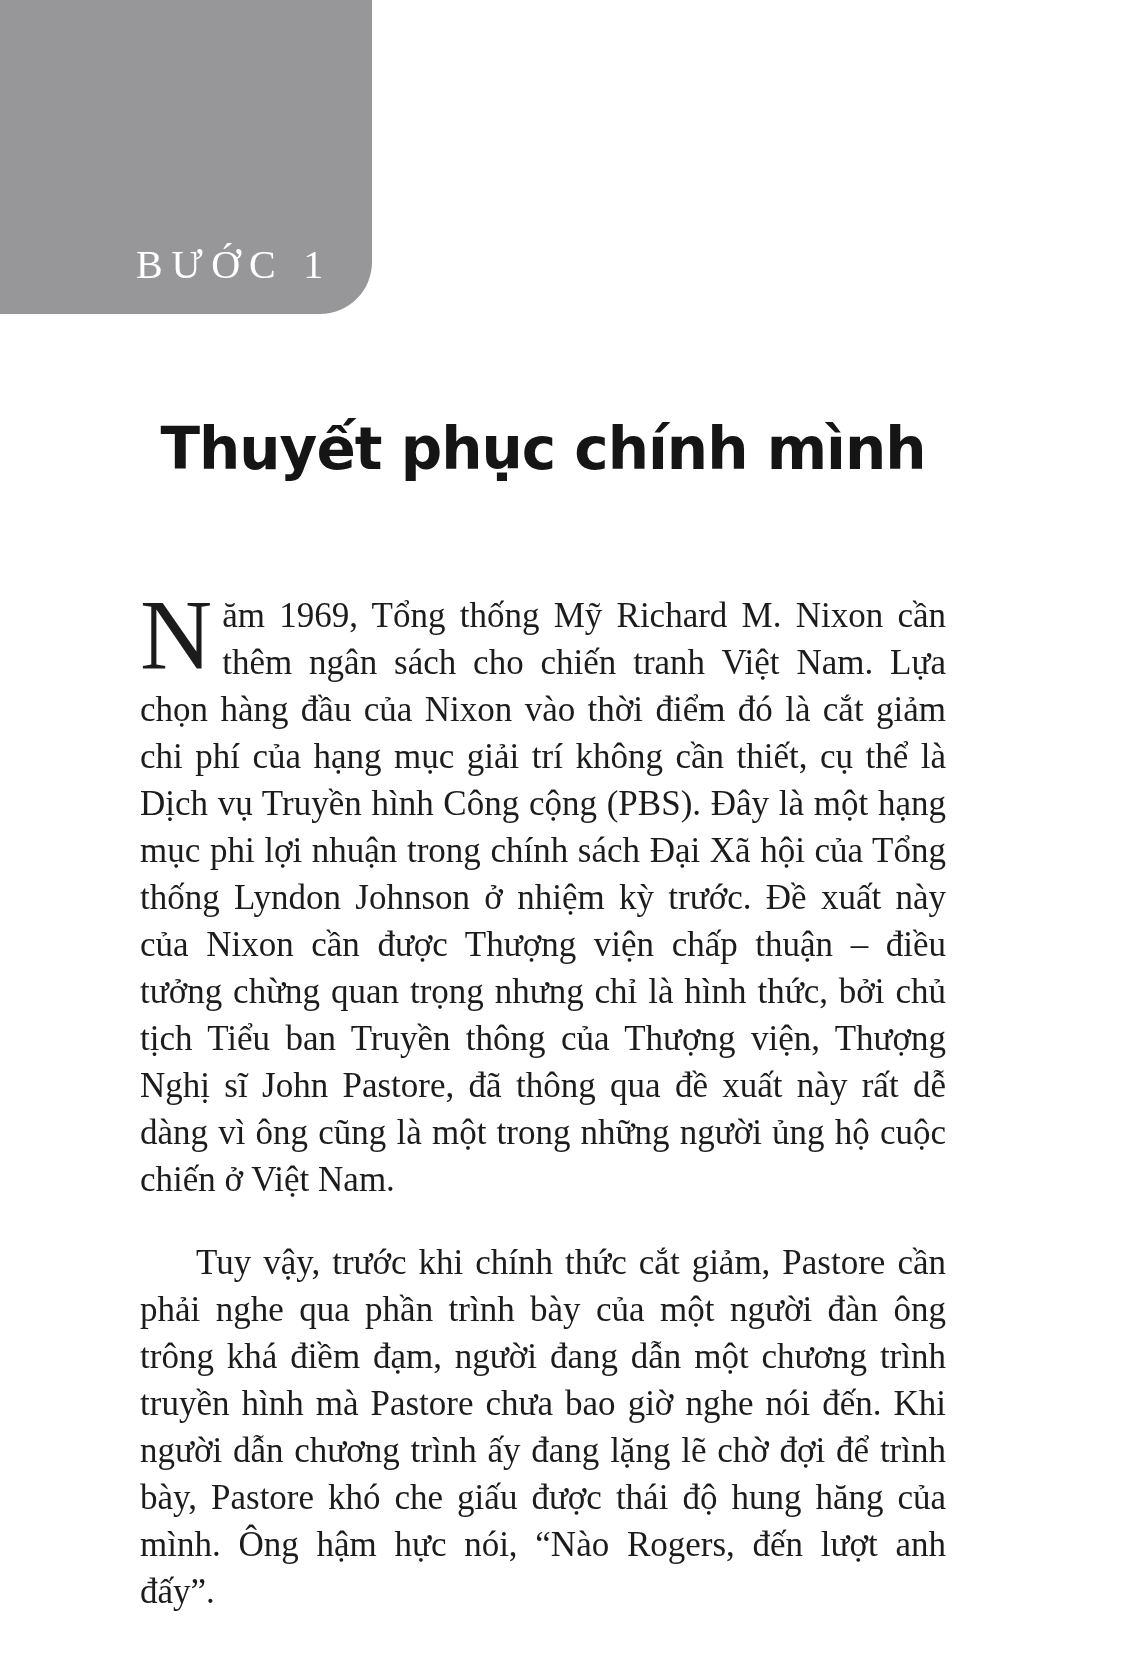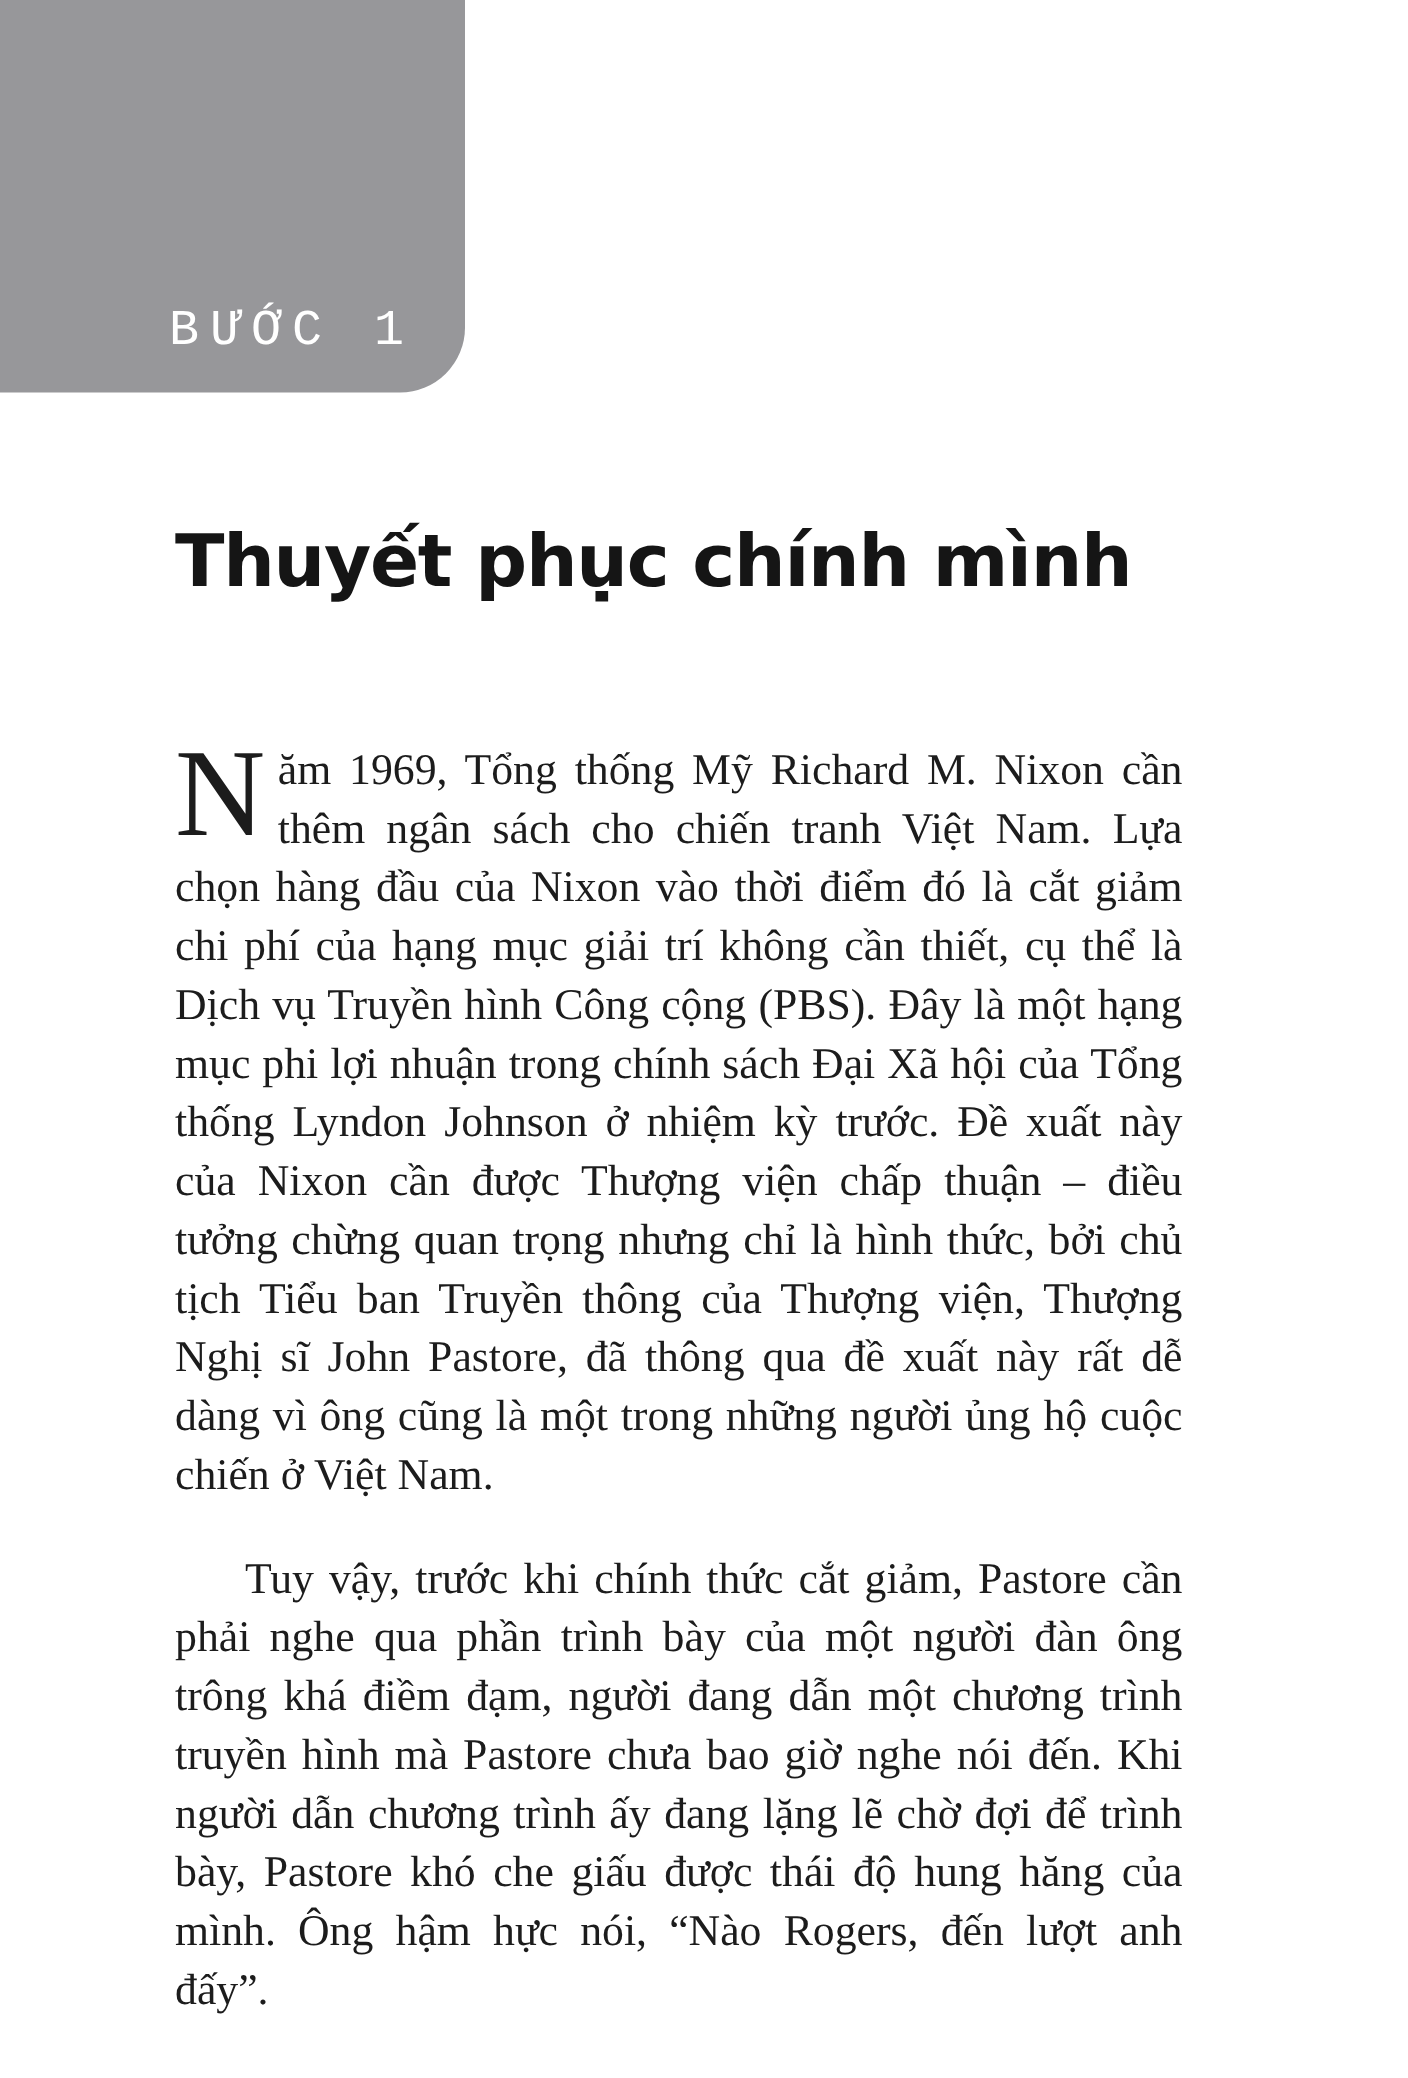--- a/index.html
+++ b/index.html
@@ -22,30 +22,31 @@
     width: 372px;
     height: 314px;
     background: #97979a;
     border-radius: 0 0 52px 0;
   }
   .step-label {
     position: absolute;
     right: 40px;
     bottom: 26px;
     color: #ffffff;
-    font-family: Liberation Mono, monospace;
+    font-family: Liberation Serif, serif;
     font-size: 40px;
     letter-spacing: 0.22em;
     white-space: nowrap;
   }
   .chapter-title {
     position: absolute;
     top: 376px;
     left: 140px;
     width: 806px;
+    text-align: center;
     font-family: "DejaVu Sans", sans-serif;
     font-weight: 600;
     font-size: 58px;
     color: #151515;
     letter-spacing: -1px;
     white-space: nowrap;
   }
   .body-text {
     position: absolute;
     top: 592px;

